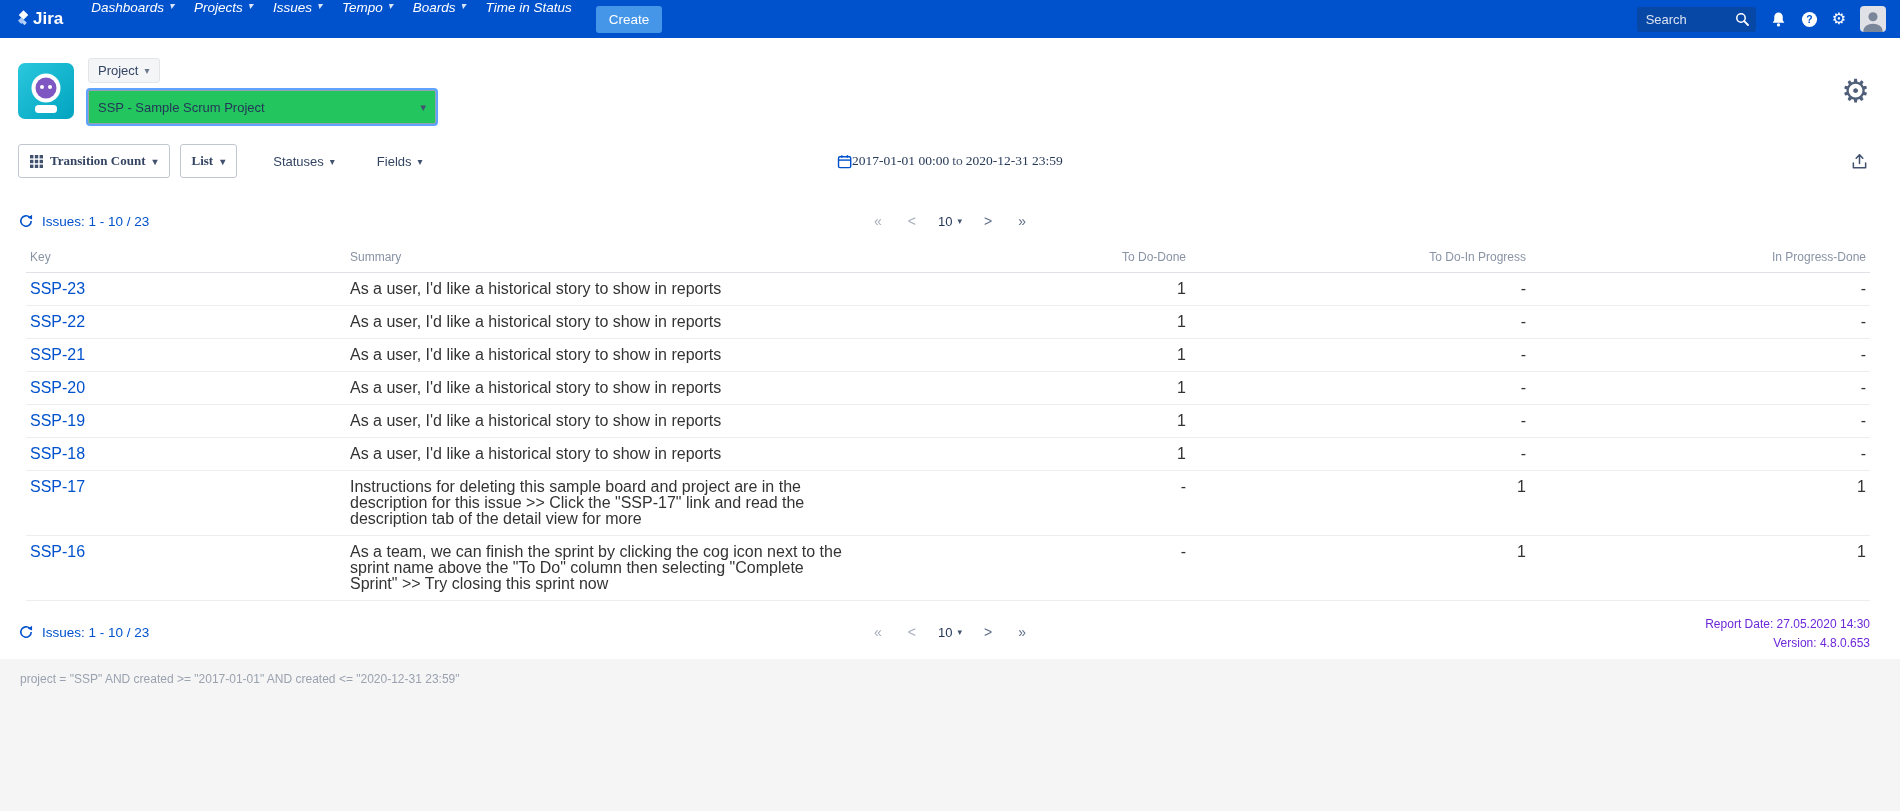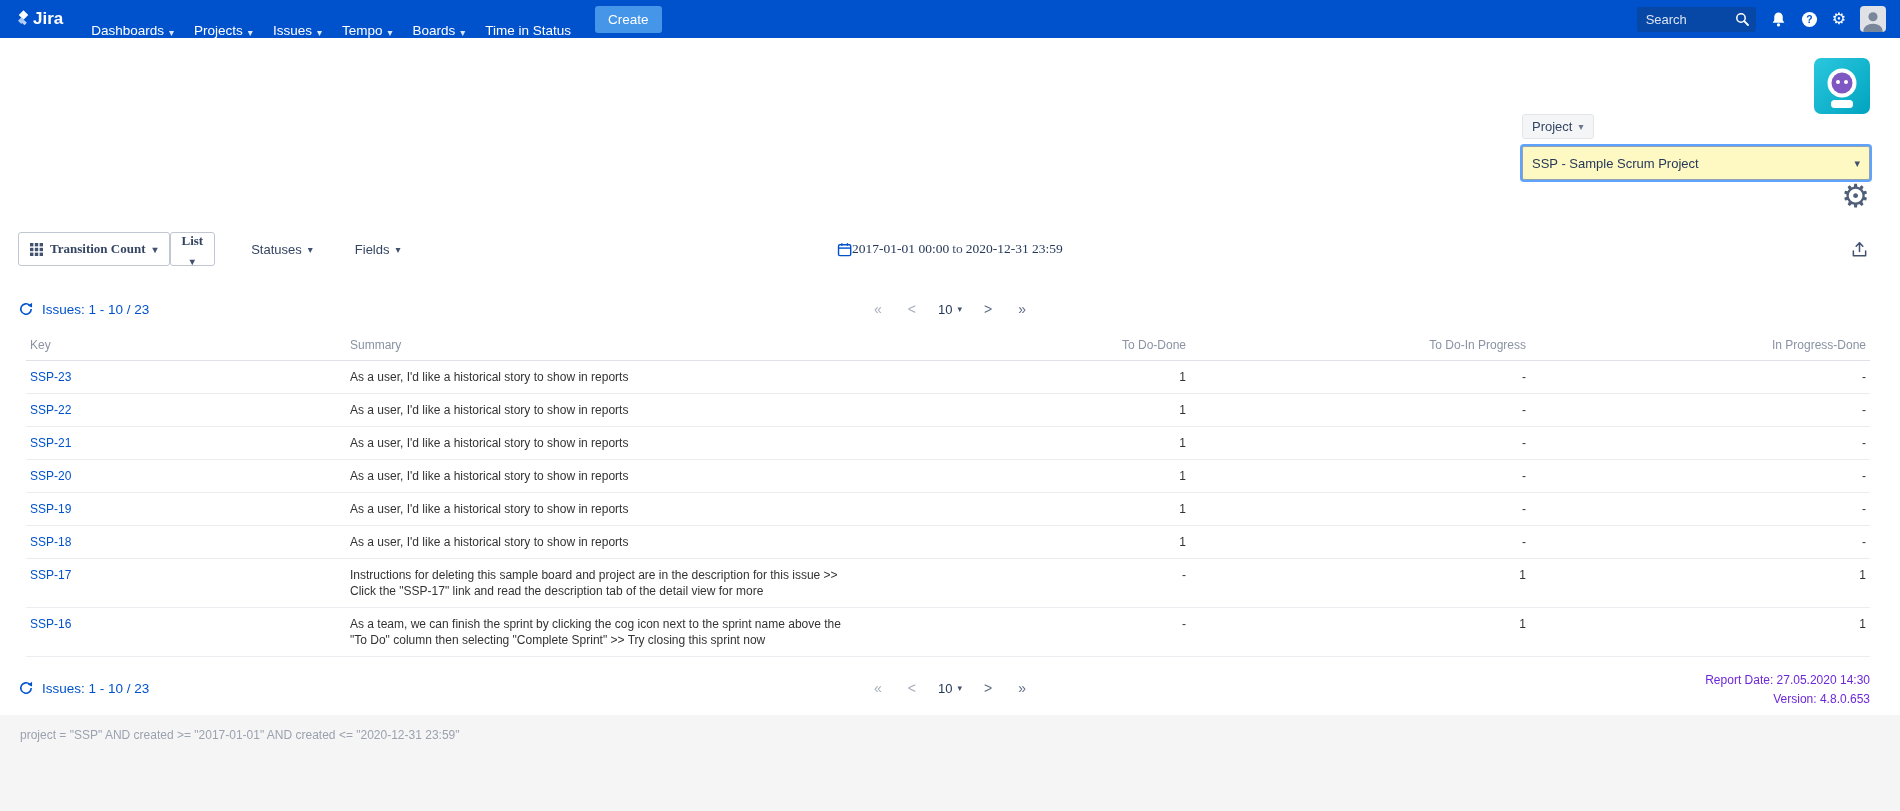--- a/index.html
+++ b/index.html
@@ -21,22 +21,22 @@
   }
 
   
   .navbar{
     height:38px;flex:0 0 38px;background:var(--navbar);
     display:flex;align-items:center;padding:0 14px;color:#fff;
   }
   .brand{display:flex;align-items:flex-start;margin-right:18px;}
   .brand-name{font-size:17px;font-weight:bold;color:#fff;}
   .nav-item{
-    display:flex;align-items:flex-end;gap:5px;padding:0 10px;height:38px;
-    font-size:13.5px;color:#fff;cursor:pointer;white-space:nowrap;
+    display:flex;align-items:flex-start;gap:5px;padding:0 10px;height:38px;
+    font-size:13.5px;color:#fff;cursor:pointer;white-space:nowrap;font-style:italic;
   }
   .nav-caret{font-size:10px;color:rgba(255,255,255,.85);}
   .create-btn{
     margin-left:14px;background:var(--create);color:#fff;border:none;
     font-size:13.5px;padding:6px 13px;border-radius:3px;cursor:pointer;
     font-family:"Liberation Sans",sans-serif;
   }
   .nav-right{margin-left:auto;display:flex;align-items:center;gap:14px;}
   .search-wrap{position:relative;}
   .search-input{
@@ -49,45 +49,45 @@
   .nav-icon{display:flex;align-items:center;cursor:pointer;}
   .nav-gear{font-size:16px;color:#fff;line-height:1;}
   .avatar{
     width:26px;height:26px;border-radius:4px;background:#DFE1E6;overflow:hidden;
     display:flex;align-items:flex-end;justify-content:center;cursor:pointer;
   }
 
   
   .content{flex:0 0 auto;background:#fff;}
 
-  .project-header{display:flex;align-items:flex-end;padding:20px 30px 6px 18px;position:relative;flex-direction:column;}
+  .project-header{display:flex;align-items:center;padding:20px 30px 6px 18px;position:relative;}
   .project-avatar{width:56px;height:56px;border-radius:6px;flex:0 0 56px;}
   .project-col{margin-left:14px;display:flex;flex-direction:column;align-items:flex-start;}
   .project-chip{
     display:flex;align-items:center;gap:6px;background:#F4F5F7;border:1px solid #E3E5E9;
     border-radius:3px;height:25px;padding:0 9px;font-size:13px;color:var(--text);cursor:pointer;
   }
   .chip-caret{font-size:10px;color:#6B778C;}
   .project-select{
-    margin-top:7px;width:348px;height:28px;background:#fef9c3;border:1px solid #98A1B0;
+    margin-top:7px;width:348px;height:28px;background:#22c55e;border:1px solid #98A1B0;
     box-shadow:0 0 0 2px rgba(76,154,255,.9);border-radius:2px;
     display:flex;align-items:center;padding:16px 9px;font-size:13px;color:#253858;cursor:pointer;
   }
   .project-select .sel-caret{margin-left:auto;font-size:11px;color:#42526E;}
   .header-gear{
     margin-left:auto;align-self:center;font-size:32px;line-height:1;color:#505F79;cursor:pointer;
   }
 
   .toolbar{display:flex;align-items:center;padding:14px 30px 10px 18px;position:relative;}
   .btn{
     display:flex;align-items:center;gap:7px;border:1px solid #C1C7D0;border-radius:3px;
     background:#fff;height:34px;padding:0 11px;font-size:13px;font-weight:bold;color:var(--text);
     cursor:pointer;font-family:Liberation Serif, serif;
   }
-  .btn + .btn{flex-direction:column;}
+  .btn + .btn{margin-left:10px;}
   .btn-caret{font-size:10px;color:#42526E;}
   .plain-dd{
     display:flex;align-items:center;gap:6px;font-size:13px;color:var(--text);
     margin-left:30px;cursor:pointer;background:none;border:none;
     font-family:"Liberation Sans",sans-serif;
   }
   .date-range{
     position:absolute;left:50%;transform:translateX(-50%);
     display:flex;align-items:center;font-size:13.5px;color:#253858;cursor:pointer;font-family:Liberation Serif, serif;
   }
@@ -110,21 +110,21 @@
   .report-info{position:absolute;right:30px;top:14px;text-align:right;font-size:12px;color:#6d28d9;line-height:1.6;}
 
   
   table.issues{border-collapse:collapse;margin:2px 30px 0 26px;width:1844px;table-layout:fixed;}
   table.issues th{
     font-size:12px;font-weight:normal;color:var(--muted);text-align:left;
     padding:8px 4px;border-bottom:1px solid #DFE1E6;
   }
   table.issues th.num, table.issues td.num{text-align:right;}
   table.issues td{
-    font-size:12px;color:#333;padding:8px 4px;border-bottom:1px solid #ECEDF0;vertical-align:top;line-height:16px;
+    font-size:16px;color:#333;padding:8px 4px;border-bottom:1px solid #ECEDF0;vertical-align:top;line-height:16px;
   }
   col.c-key{width:320px;}
   col.c-num{width:340px;}
   .key-link{color:var(--link);text-decoration:none;cursor:pointer;}
   .summary-text{max-width:505px;}
 
   
   .footer-strip{flex:1 1 auto;background:#F5F5F5;margin-top:6px;padding:10px 20px;}
   .jql-text{font-size:12px;color:#9AA2AF;}
 

